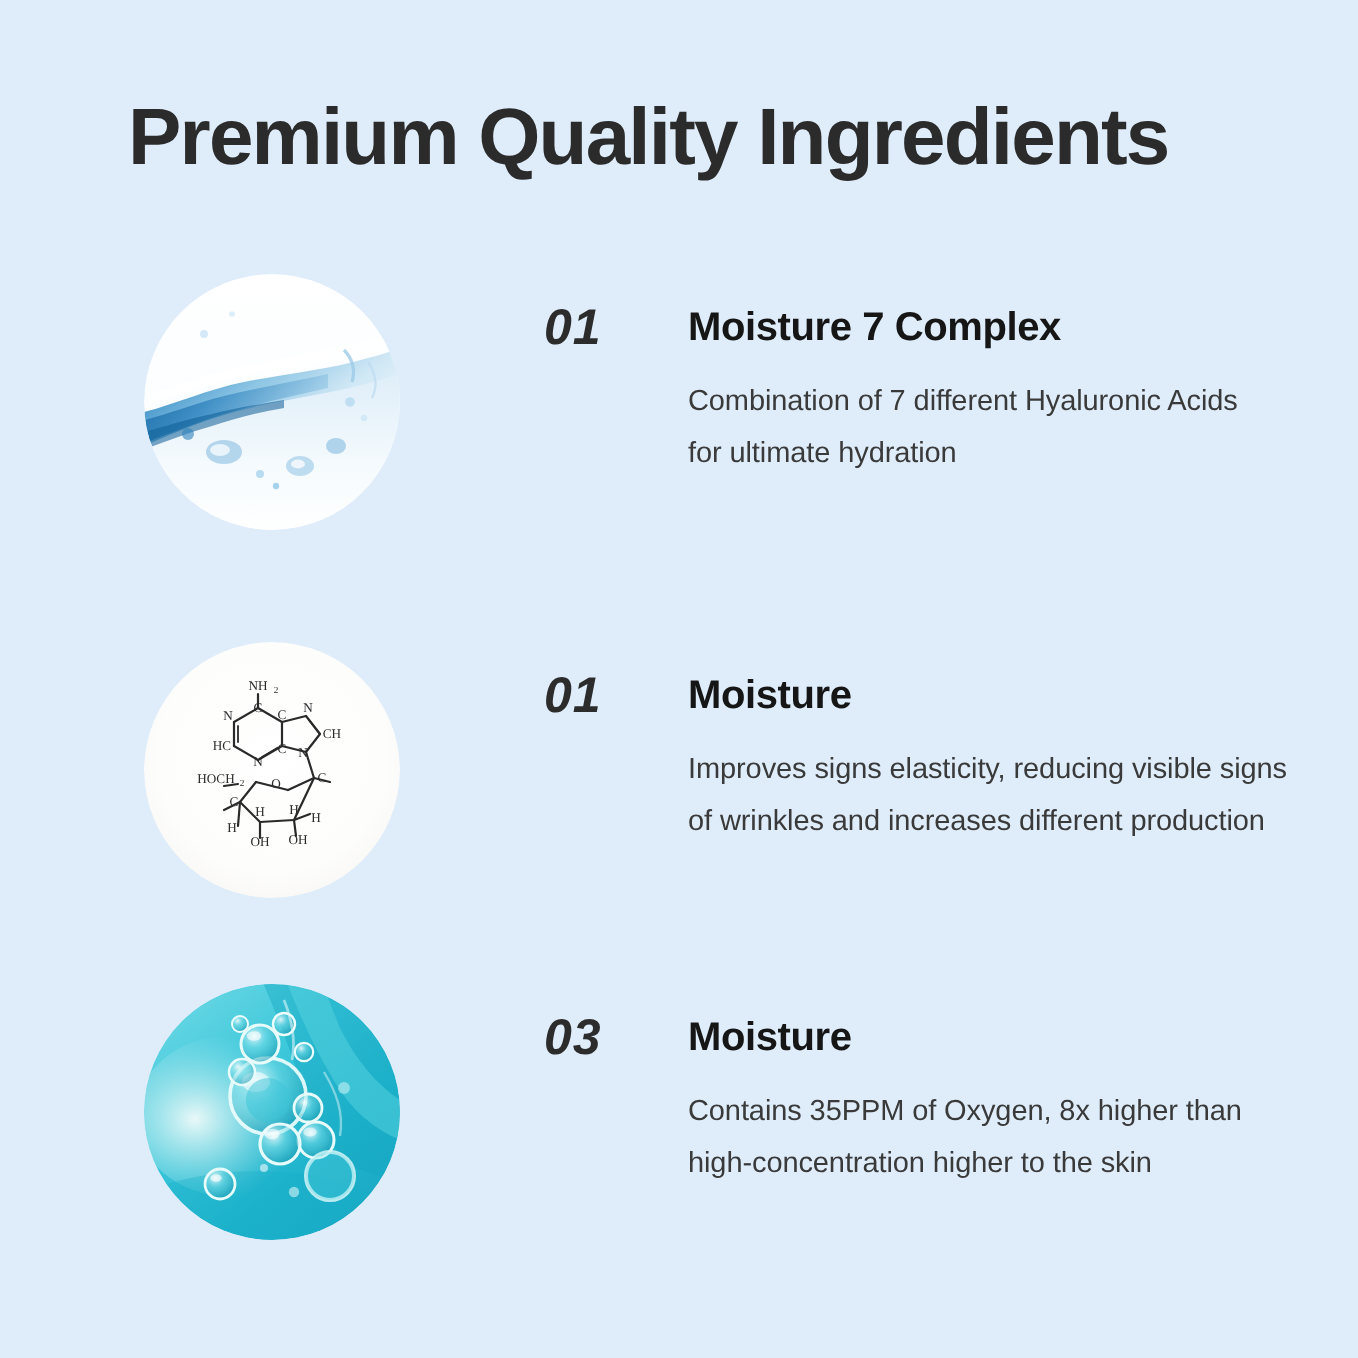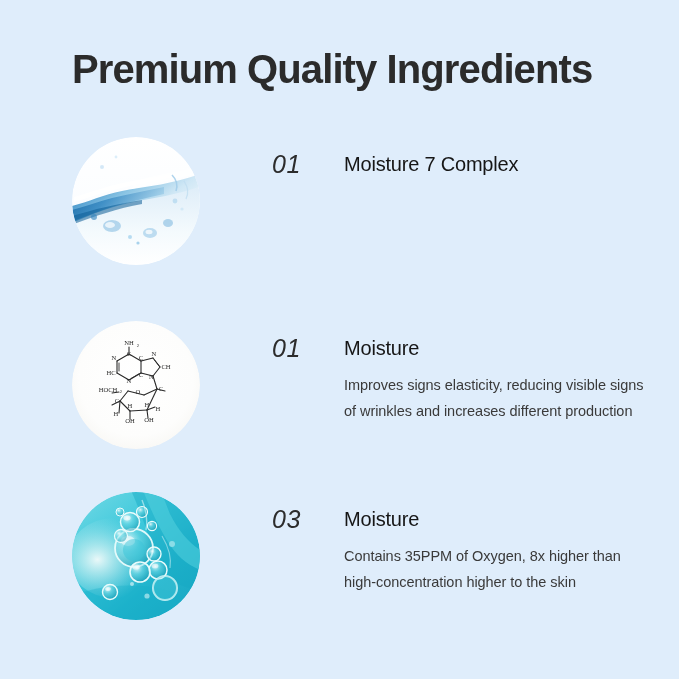--- a/index.html
+++ b/index.html
@@ -17,21 +17,21 @@
     position: relative;
     width: 679px;
     height: 679px;
     background: #dfedfb;
     box-sizing: border-box;
   }
 
   
   .page-title {
     position: absolute;
-    left: 72px;
+    left: 64px;
     top: 44px;
     font-size: 40px;
     line-height: 50px;
     font-weight: 700;
     letter-spacing: -0.9px;
     color: #2b2b2b;
     white-space: nowrap;
   }
 
   
@@ -74,31 +74,31 @@
     position: relative;
     height: 30px;
   }
   .num {
     position: absolute;
     left: 0;
     top: 0;
     font-size: 25px;
     line-height: 30px;
     font-style: italic;
-    font-weight: 400;
+    font-weight: 700;
     letter-spacing: 0.5px;
     color: #2c2c2c;
   }
   .ing-name {
     position: absolute;
     left: 72px;
     top: 0;
     font-size: 20px;
     line-height: 30px;
-    font-weight: 400;
+    font-weight: 700;
     letter-spacing: -0.2px;
     color: #161616;
     white-space: nowrap;
   }
   .desc {
     margin-top: 9px;
     margin-left: 72px;
     font-size: 14.5px;
     line-height: 26px;
     font-weight: 400;
@@ -168,20 +168,24 @@
             <circle cx="110" cy="72" r="1.6" fill="#cde6f6" opacity="0.8"></circle>
             <path d="M100 38 C104 42 106 48 104 54" stroke="#9ecbe9" stroke-width="1.6" fill="none" opacity="0.8"></path>
             <path d="M112 44 C116 50 117 56 114 62" stroke="#bcdcf0" stroke-width="1.2" fill="none" opacity="0.7"></path>
           </g>
         </svg>
       </div>
       <div class="text-block">
         <div class="head-line">
           <span class="num">01</span>
           <span class="ing-name">Moisture 7 Complex</span>
+        </div>
+        <div class="desc">
+          <span class="dline">Combination of 7 different Hyaluronic Acids</span>
+          <span class="dline">for ultimate hydration</span>
         </div>
       </div>
     </div>
 
     <div class="ingredient-row row-1">
       <div class="thumb">
         <svg viewBox="0 0 128 128" xmlns="http://www.w3.org/2000/svg">
           <defs>
             <radialGradient id="m2bg" cx="0.5" cy="0.45" r="0.62">
               <stop offset="0%" stop-color="#ffffff"></stop>

